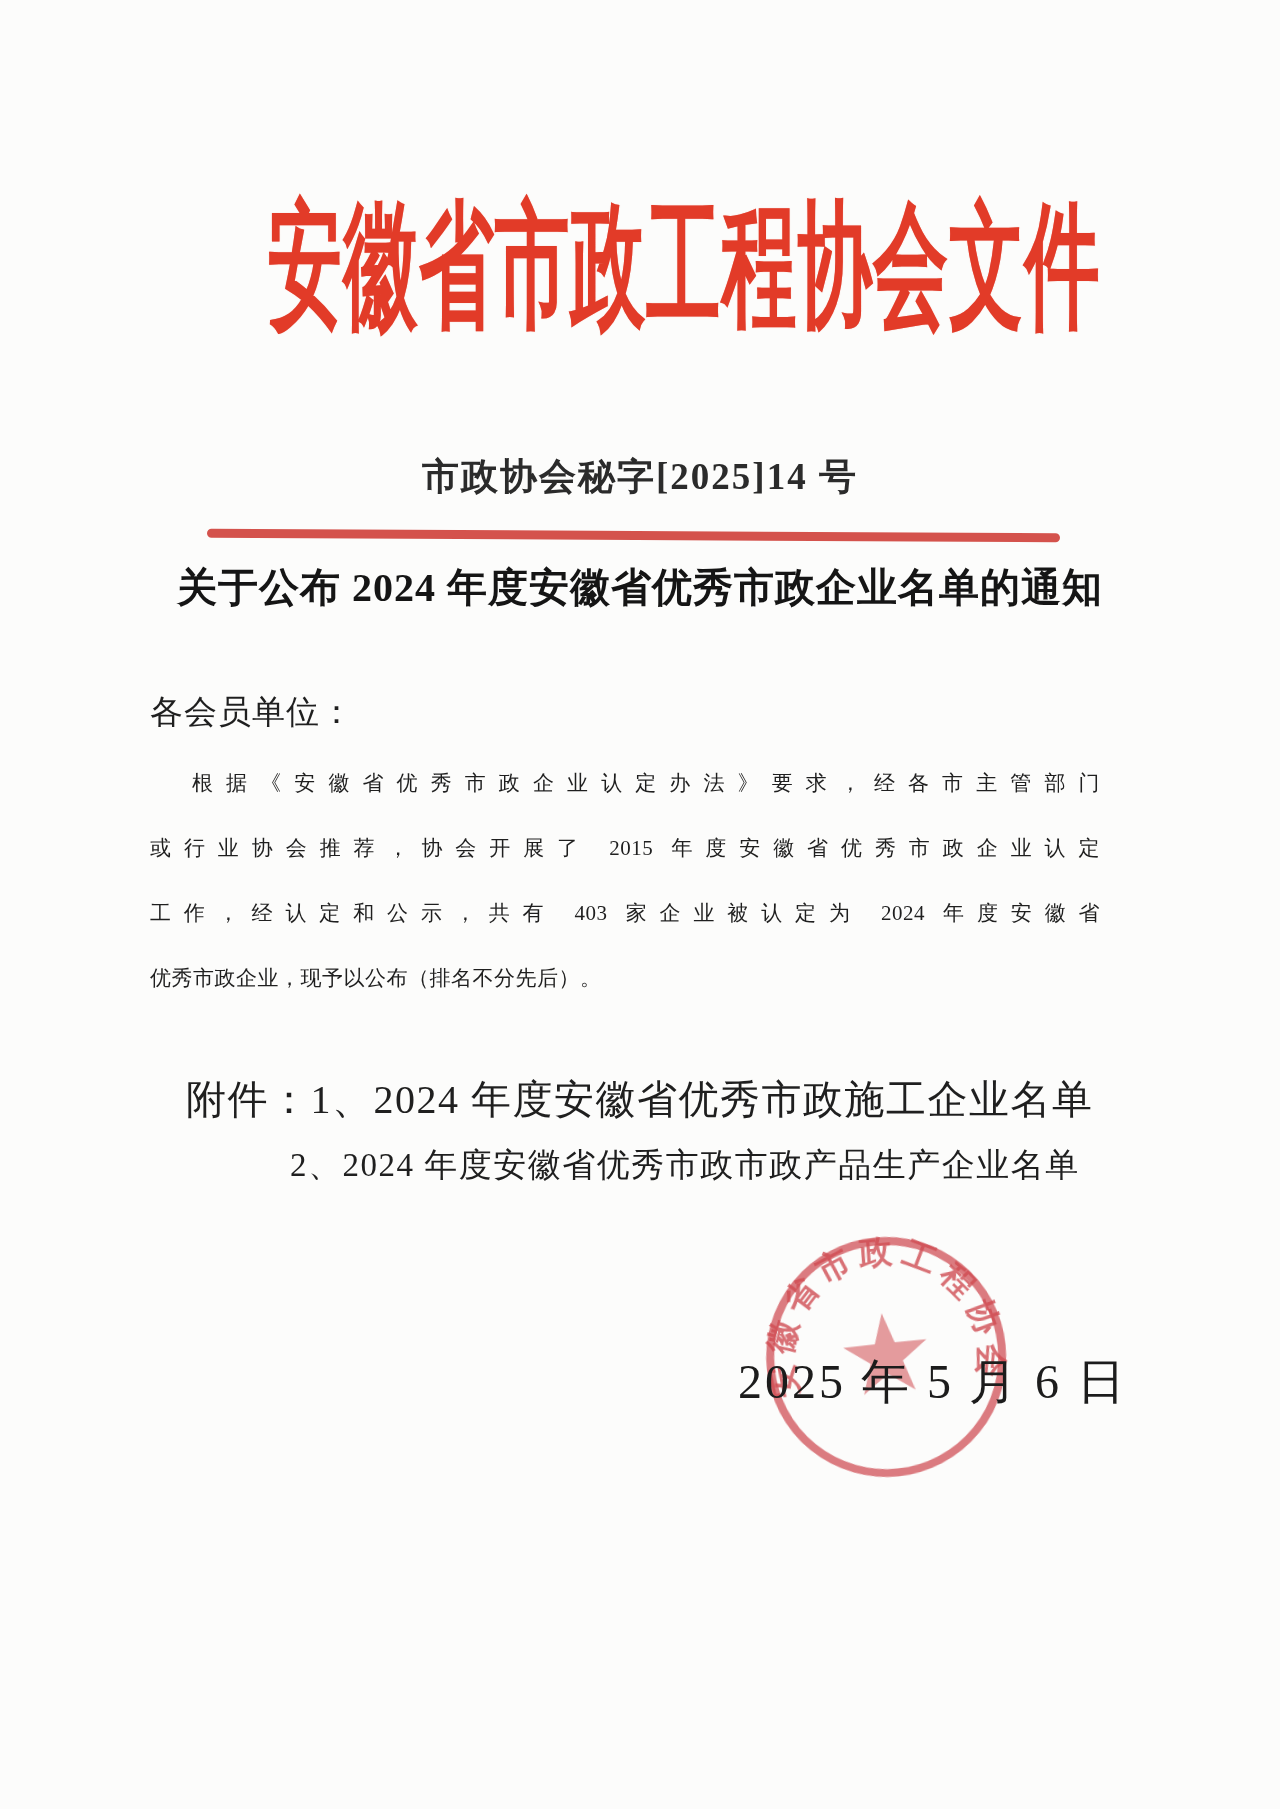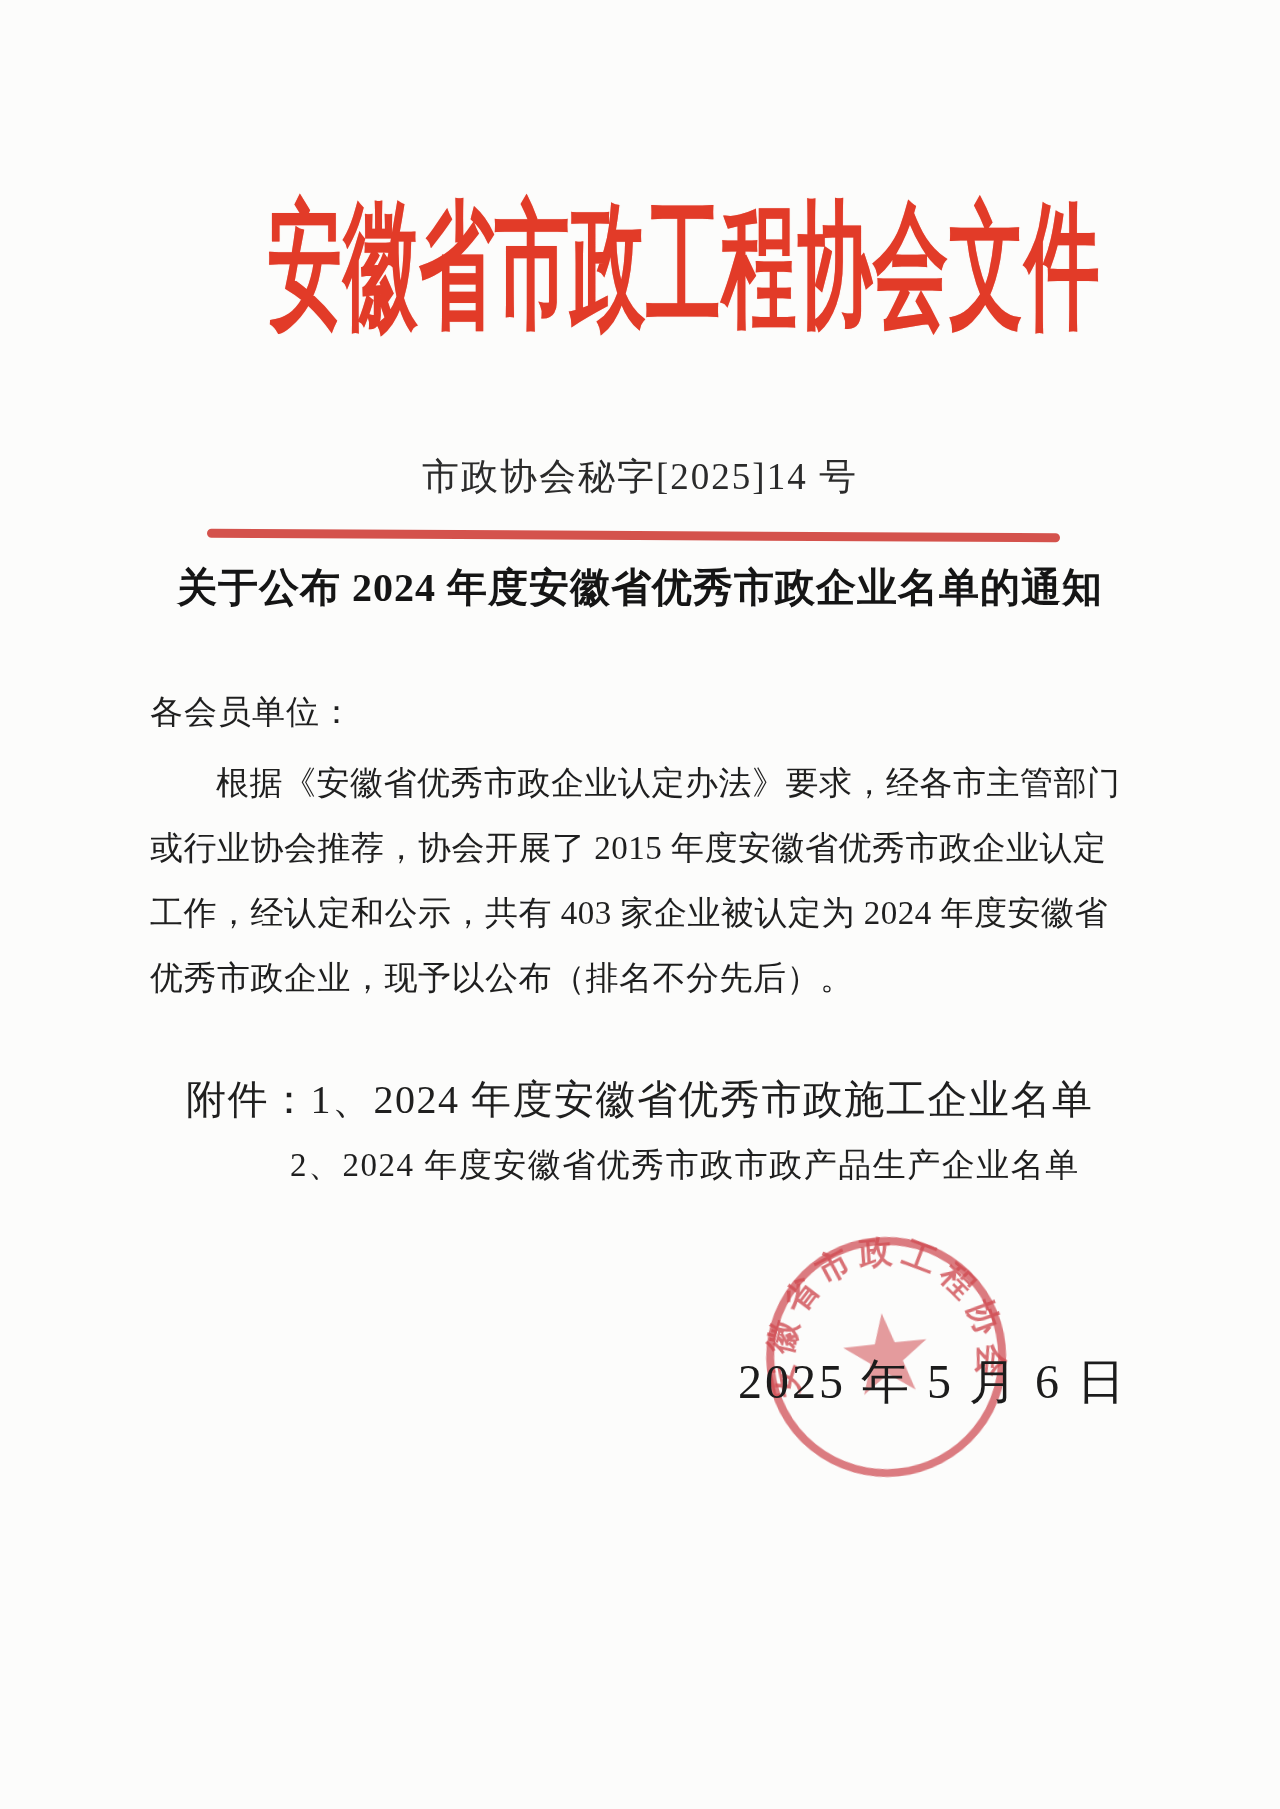--- a/index.html
+++ b/index.html
@@ -34,20 +34,21 @@
     transform-origin:center center;
     text-shadow:0 0 1px rgba(226,59,40,.55);
   }
   
   .doc-number{
     position:absolute;top:452px;left:0;width:1280px;
     text-align:center;
     font-size:37px;
     letter-spacing:2px;
     color:#2b2b2b;
+    font-weight:bold;
   }
   
   .red-rule{
     position:absolute;top:531px;left:207px;
     width:853px;height:9px;
     background:var(--rule-red);
     border-radius:5px;
     transform:rotate(0.3deg);
   }
   
@@ -61,21 +62,21 @@
   }
   .salutation{
     position:absolute;top:690px;left:150px;
     font-size:33px;
     letter-spacing:1px;
   }
   .body-block{
     position:absolute;top:751px;left:150px;width:950px;
   }
   .body-line{
-    font-size:33px;
+    font-size:21px;
     line-height:65px;
     letter-spacing:0.5px;
     text-align:justify;
     text-align-last:justify;
     white-space:nowrap;
   }
   .body-line.indent{text-indent:2em;}
   .body-line.last{
     text-align:left;
     text-align-last:left;

